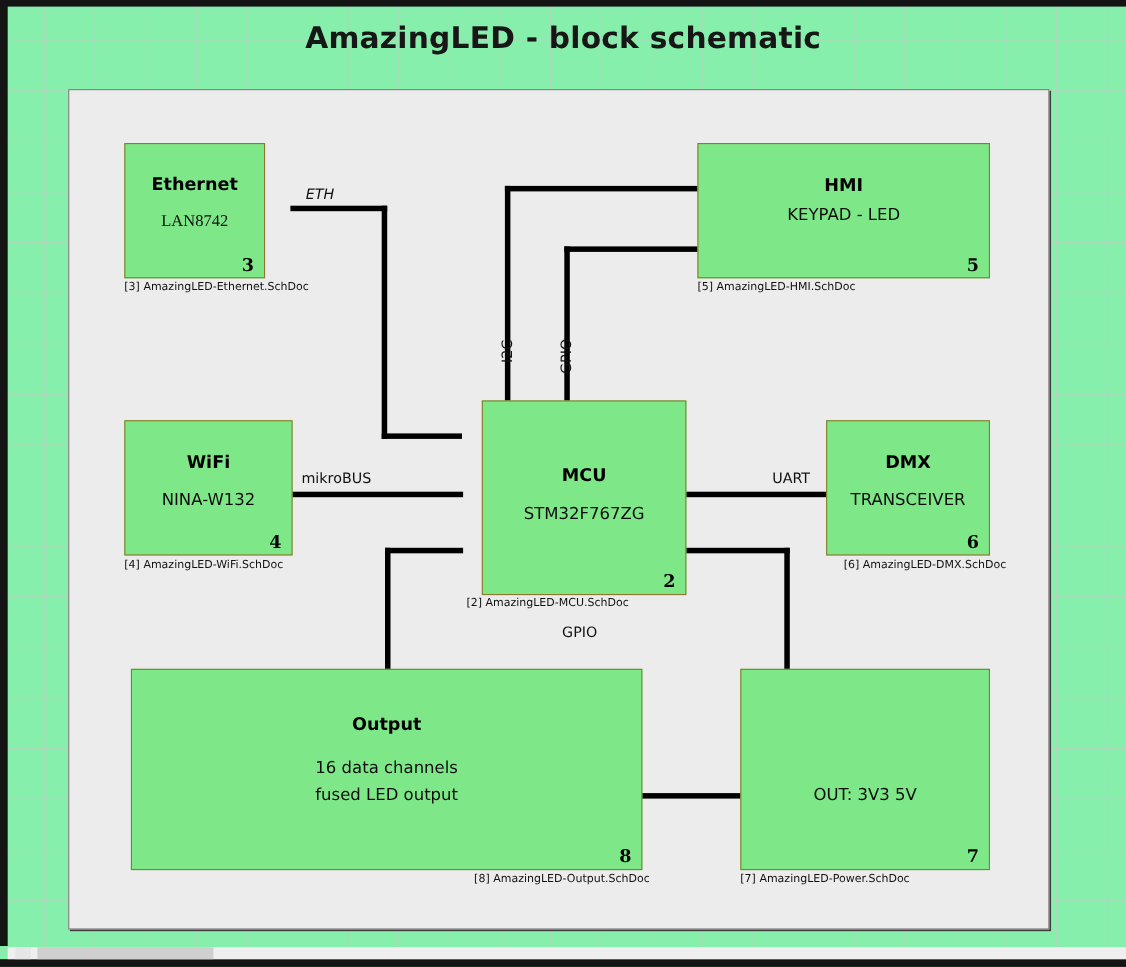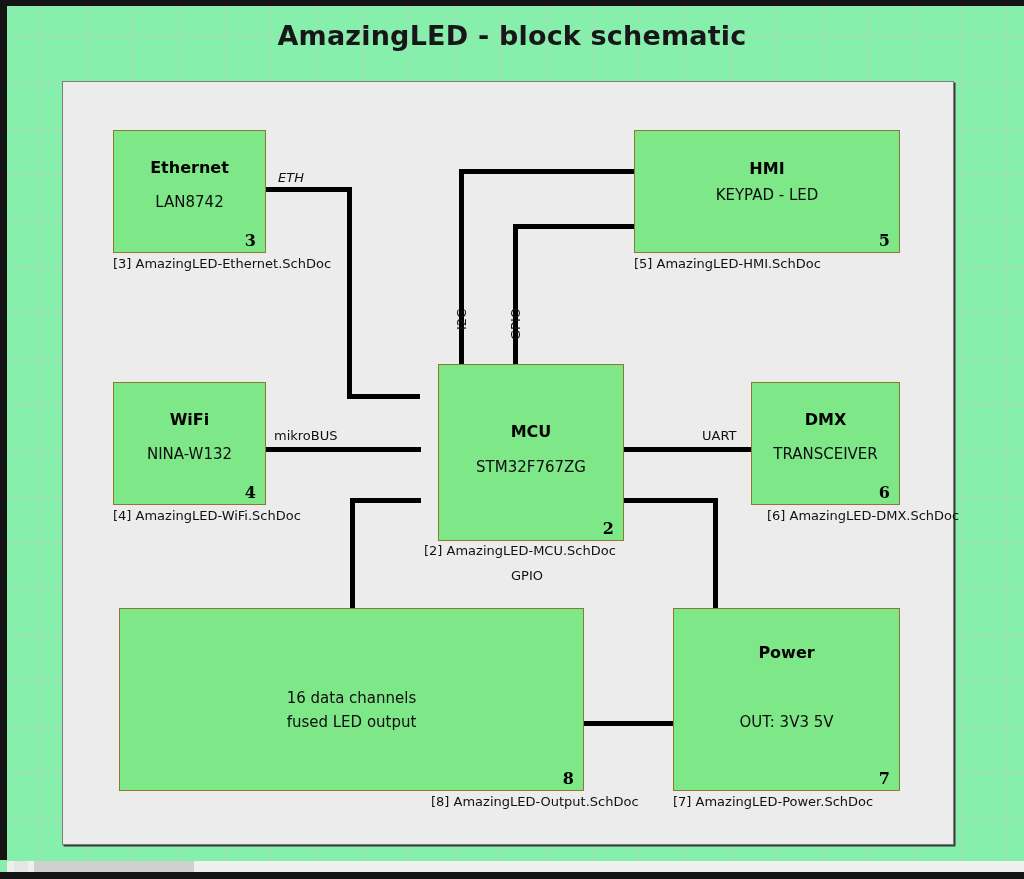--- a/index.html
+++ b/index.html
@@ -122,38 +122,38 @@
   .block .bnum {
     position: absolute;
     right: 9px; bottom: 2px;
     font-size: 16px;
     font-weight: bold;
     color: #000;
     font-family: "DejaVu Serif", serif;
   }
   .caption {
     position: absolute;
+    font-size: 10px;
+    color: #111;
+    white-space: nowrap;
+    font-family: "DejaVu Sans", sans-serif;
+  }
+  .netlabel {
+    position: absolute;
     font-size: 13px;
     color: #111;
     white-space: nowrap;
-    font-family: "DejaVu Sans", sans-serif;
-  }
-  .netlabel {
-    position: absolute;
-    font-size: 13px;
-    color: #111;
-    white-space: nowrap;
   }
   .netlabel.vert {
     transform: rotate(-90deg);
     transform-origin: left top;
   }
 
   
-  #blk-ethernet { left: 50px;  top: 48px;  width: 153px; height: 123px; }
+  #blk-ethernet { left: 50px;  top: 48px;  width: 128px; height: 123px; }
   #blk-hmi      { left: 571px; top: 48px;  width: 266px; height: 123px; }
   #blk-wifi     { left: 50px;  top: 300px; width: 153px; height: 123px; }
   #blk-mcu      { left: 355px; top: 282px; width: 186px; height: 177px; margin-left: 20px; }
   #blk-dmx      { left: 688px; top: 300px; width: 149px; height: 123px; }
   #blk-output   { left: 56px;  top: 526px; width: 465px; height: 183px; }
   #blk-power    { left: 610px; top: 526px; width: 227px; height: 183px; }
 </style>
 </head>
 <body>
 
@@ -193,21 +193,21 @@
 
     <div class="netlabel" style="left:215px; top:88px;font-style:italic;">ETH</div>
     <div class="netlabel vert" style="left:391px; top:248px;">I2C</div>
     <div class="netlabel vert" style="left:445px; top:258px;">GPIO</div>
     <div class="netlabel" style="left:211px; top:346px;">mikroBUS</div>
     <div class="netlabel" style="left:639px; top:346px;">UART</div>
     <div class="netlabel" style="left:448px; top:486px;">GPIO</div>
 
     <div class="block" id="blk-ethernet">
       <div class="bname" style="top:27px;">Ethernet</div>
-      <div class="bline" style="top:62px;">LAN8742</div>
+      <div class="bline" style="top:62px;font-family:Liberation Serif, serif;">LAN8742</div>
       <div class="bnum">3</div>
     </div>
     <div class="caption" style="left:50px; top:174px;">[3] AmazingLED-Ethernet.SchDoc</div>
 
     <div class="block" id="blk-hmi">
       <div class="bname" style="top:28px;">HMI</div>
       <div class="bline" style="top:55px;">KEYPAD - LED</div>
       <div class="bnum">5</div>
     </div>
     <div class="caption" style="left:571px; top:174px;">[5] AmazingLED-HMI.SchDoc</div>
@@ -227,28 +227,28 @@
     <div class="caption" style="left:361px; top:461px;">[2] AmazingLED-MCU.SchDoc</div>
 
     <div class="block" id="blk-dmx">
       <div class="bname" style="top:27px;">DMX</div>
       <div class="bline" style="top:62px;">TRANSCEIVER</div>
       <div class="bnum">6</div>
     </div>
     <div class="caption" style="left:688px; top:426px;margin-left:16px;">[6] AmazingLED-DMX.SchDoc</div>
 
     <div class="block" id="blk-output">
+      <div class="bname" style="top:40px;">Output</div>
       <div class="bline" style="top:80px;">16 data channels</div>
       <div class="bline" style="top:104px;">fused LED output</div>
       <div class="bnum">8</div>
     </div>
     <div class="caption" style="left:368px; top:712px;">[8] AmazingLED-Output.SchDoc</div>
 
     <div class="block" id="blk-power">
-      <div class="bname" style="top:34px;">Power</div>
       <div class="bline" style="top:104px;">OUT: 3V3  5V</div>
       <div class="bnum">7</div>
     </div>
     <div class="caption" style="left:610px; top:712px;">[7] AmazingLED-Power.SchDoc</div>
 
   </div>
 
   <div id="hscroll">
     <div class="arrow-l"></div>
     <div class="thumb"></div>

